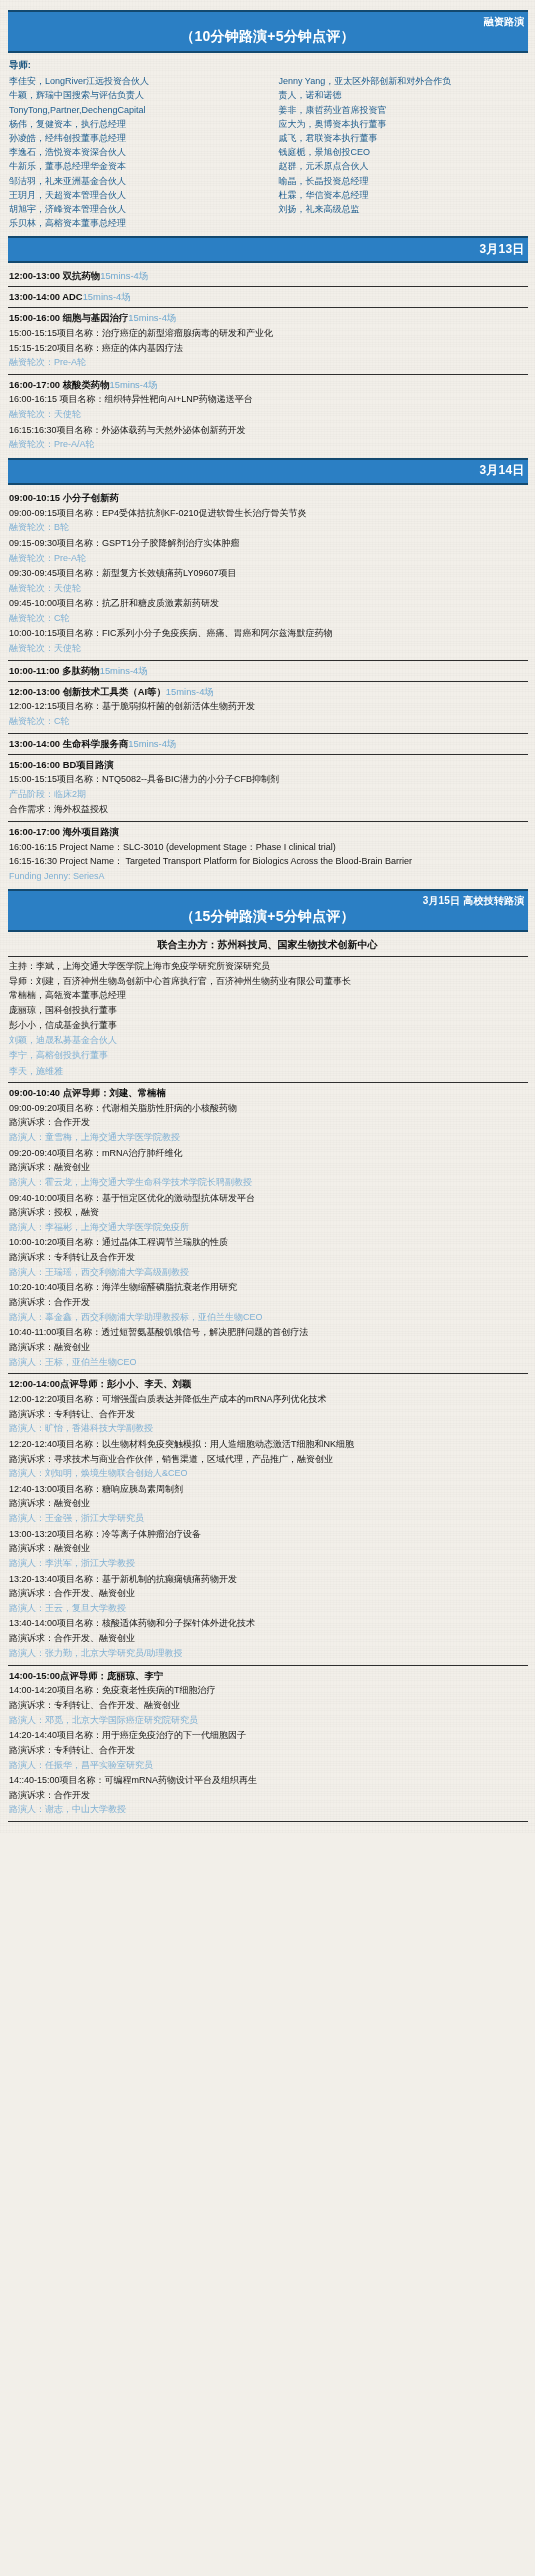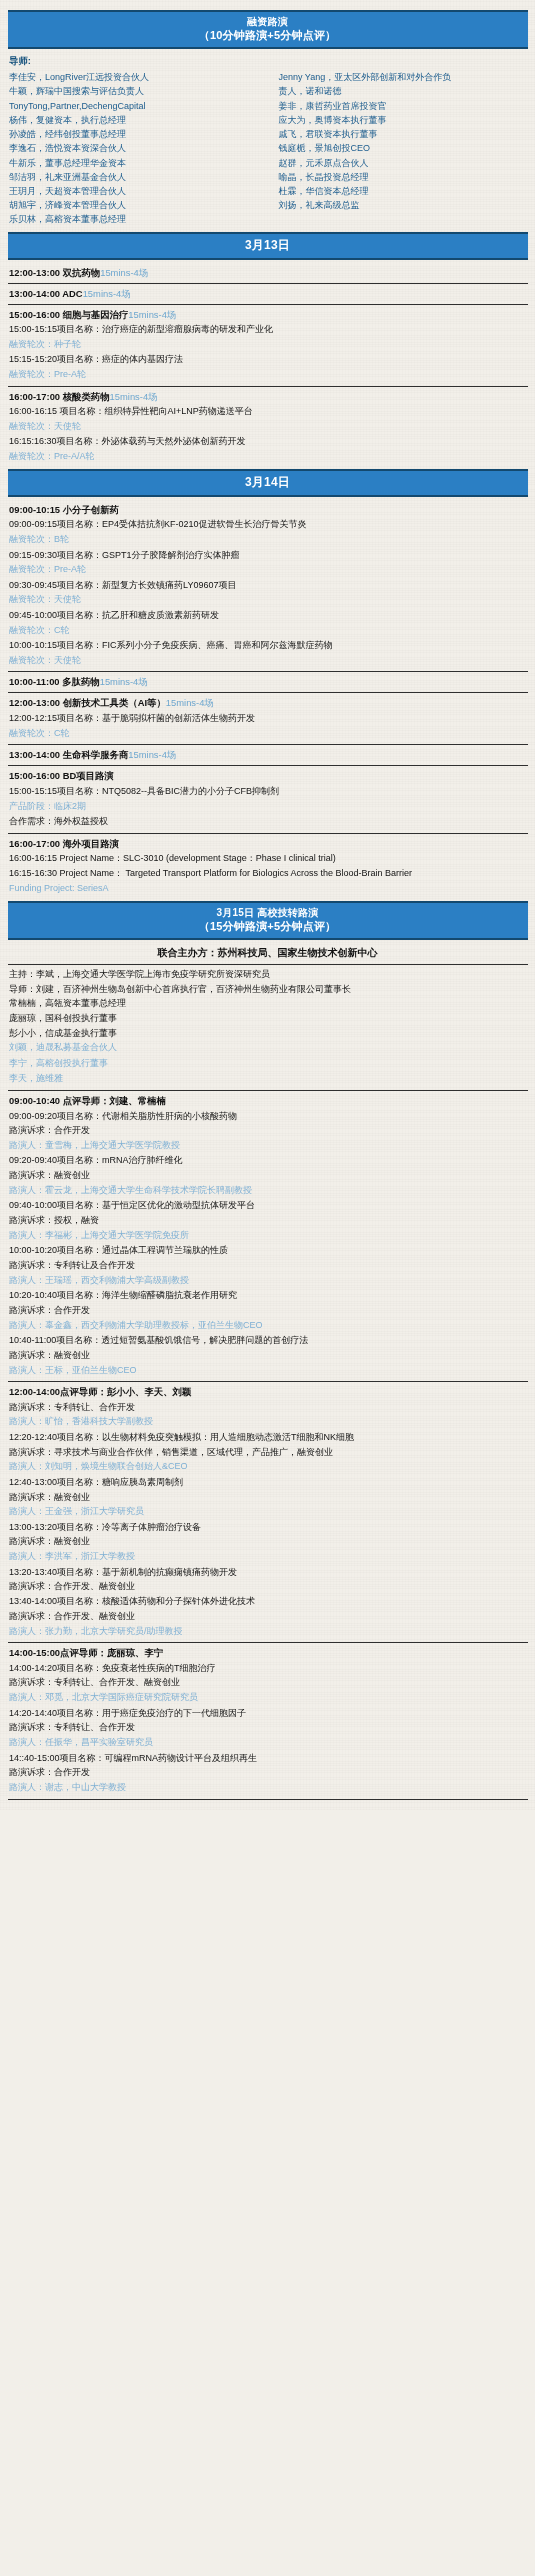--- a/index.html
+++ b/index.html
@@ -31,22 +31,22 @@
     border-bottom: 2.3px solid #13496f;
     color: #ffffff;
     text-align: center;
     font-weight: bold;
     padding: 3.8px 3px 4.5px 3px;
     margin: 5.3px 0 6px 0;
     line-height: 1.28;
     font-size: 10px;
     letter-spacing: 0.2px;
   }
-  .banner .l1 { display:block; font-size: 10px; }
-  .banner .l2 { display:block; font-size: 11px; }
+  .banner .l1 { display:block; font-size: 10px; text-align: right; }
+  .banner .l2 { display:block; font-size: 14px; }
   .banner.single .l1 { font-size: 12px; }
 
   
   .mentor-label { font-weight: bold; font-size: 9.4px; margin: 1.5px 0 2.3px 1.5px; color:#16527d; }
   .mentor-grid {
     display: grid;
     grid-template-columns: 1fr 1fr;
     column-gap: 7.5px;
     row-gap: 0px;
     margin-bottom: 3px;
@@ -135,21 +135,20 @@
   <div class="banner single">
     <span class="l1">3月13日</span>
   </div>
   <div id="mar13-host">
       <div class="sess-head">12:00-13:00 双抗药物<span class="dur">15mins-4场</span></div>
       <div class="rule"></div>
       <div class="sess-head">13:00-14:00 ADC<span class="dur">15mins-4场</span></div>
       <div class="rule"></div>
       <div class="sess-head">15:00-16:00 细胞与基因治疗<span class="dur">15mins-4场</span></div>
       <div class="line">15:00-15:15项目名称：治疗癌症的新型溶瘤腺病毒的研发和产业化</div>
-      <div class="meta">融资轮次：种子轮</div>
       <div class="line">15:15-15:20项目名称：癌症的体内基因疗法</div>
       <div class="meta">融资轮次：Pre-A轮</div>
       <div class="rule"></div>
       <div class="sess-head">16:00-17:00 核酸类药物<span class="dur">15mins-4场</span></div>
       <div class="line">16:00-16:15 项目名称：组织特异性靶向AI+LNP药物递送平台</div>
       <div class="meta">融资轮次：天使轮</div>
       <div class="line">16:15:16:30项目名称：外泌体载药与天然外泌体创新药开发</div>
       <div class="meta">融资轮次：Pre-A/A轮</div>
     </div>
 
@@ -178,21 +177,21 @@
       <div class="sess-head">13:00-14:00 生命科学服务商<span class="dur">15mins-4场</span></div>
       <div class="rule"></div>
       <div class="sess-head">15:00-16:00 BD项目路演</div>
       <div class="line">15:00-15:15项目名称：NTQ5082--具备BIC潜力的小分子CFB抑制剂</div>
       <div class="meta">产品阶段：临床2期</div>
       <div class="line">合作需求：海外权益授权</div>
       <div class="rule"></div>
       <div class="sess-head">16:00-17:00 海外项目路演</div>
       <div class="line">16:00-16:15 Project Name：SLC-3010 (development Stage：Phase I clinical trial)</div>
       <div class="line">16:15-16:30 Project Name： Targeted Transport Platform for Biologics Across the Blood-Brain Barrier</div>
-      <div class="meta">Funding Project: SeriesA</div>
+      <div class="meta">Funding Jenny: SeriesA</div>
     </div>
 
   <div class="banner">
     <span class="l1">3月15日 高校技转路演</span>
     <span class="l2">（15分钟路演+5分钟点评）</span>
   </div>
   <div class="center-bold">联合主办方：苏州科技局、国家生物技术创新中心</div>
   <div class="rule"></div>
   <div id="mar15-hosts">
       <div class="line">主持：李斌，上海交通大学医学院上海市免疫学研究所资深研究员</div>
@@ -220,33 +219,35 @@
       <div class="line">路演诉求：专利转让及合作开发</div>
       <div class="meta">路演人：王瑞瑶，西交利物浦大学高级副教授</div>
       <div class="line">10:20-10:40项目名称：海洋生物缩醛磷脂抗衰老作用研究</div>
       <div class="line">路演诉求：合作开发</div>
       <div class="meta">路演人：辜金鑫，西交利物浦大学助理教授标，亚伯兰生物CEO</div>
       <div class="line">10:40-11:00项目名称：透过短暂氨基酸饥饿信号，解决肥胖问题的首创疗法</div>
       <div class="line">路演诉求：融资创业</div>
       <div class="meta">路演人：王标，亚伯兰生物CEO</div>
       <div class="rule"></div>
       <div class="sess-head">12:00-14:00点评导师：彭小小、李天、刘颖</div>
+      <div class="line">12:00-12:20项目名称：可增强蛋白质表达并降低生产成本的mRNA序列优化技术</div>
       <div class="line">路演诉求：专利转让、合作开发</div>
       <div class="meta">路演人：旷怡，香港科技大学副教授</div>
       <div class="line">12:20-12:40项目名称：以生物材料免疫突触模拟：用人造细胞动态激活T细胞和NK细胞</div>
       <div class="line">路演诉求：寻求技术与商业合作伙伴，销售渠道，区域代理，产品推广，融资创业</div>
       <div class="meta">路演人：刘知明，焕境生物联合创始人&amp;CEO</div>
       <div class="line">12:40-13:00项目名称：糖响应胰岛素周制剂</div>
       <div class="line">路演诉求：融资创业</div>
       <div class="meta">路演人：王金强，浙江大学研究员</div>
       <div class="line">13:00-13:20项目名称：冷等离子体肿瘤治疗设备</div>
       <div class="line">路演诉求：融资创业</div>
       <div class="meta">路演人：李洪军，浙江大学教授</div>
       <div class="line">13:20-13:40项目名称：基于新机制的抗癫痫镇痛药物开发</div>
       <div class="line">路演诉求：合作开发、融资创业</div>
+      <div class="meta">路演人：王云，复旦大学教授</div>
       <div class="line">13:40-14:00项目名称：核酸适体药物和分子探针体外进化技术</div>
       <div class="line">路演诉求：合作开发、融资创业</div>
       <div class="meta">路演人：张力勤，北京大学研究员/助理教授</div>
       <div class="rule"></div>
       <div class="sess-head">14:00-15:00点评导师：庞丽琼、李宁</div>
       <div class="line">14:00-14:20项目名称：免疫衰老性疾病的T细胞治疗</div>
       <div class="line">路演诉求：专利转让、合作开发、融资创业</div>
       <div class="meta">路演人：邓觅，北京大学国际癌症研究院研究员</div>
       <div class="line">14:20-14:40项目名称：用于癌症免疫治疗的下一代细胞因子</div>
       <div class="line">路演诉求：专利转让、合作开发</div>

